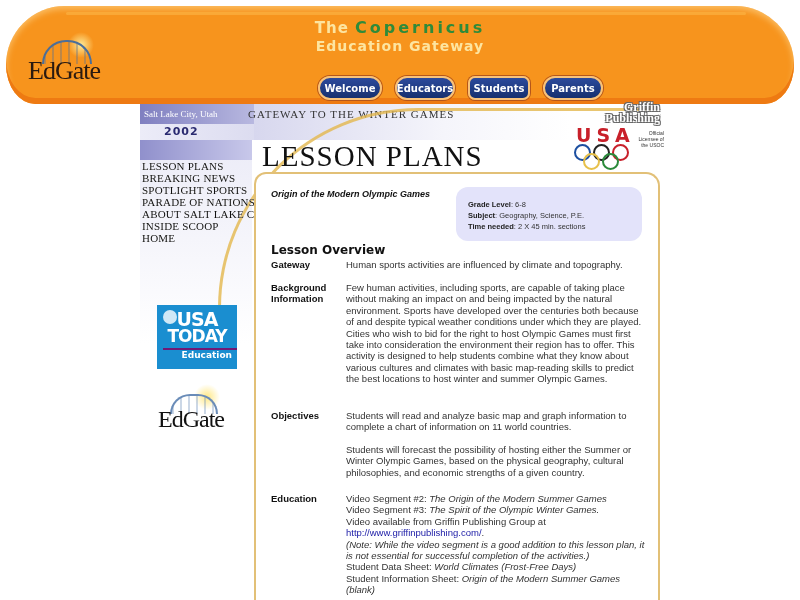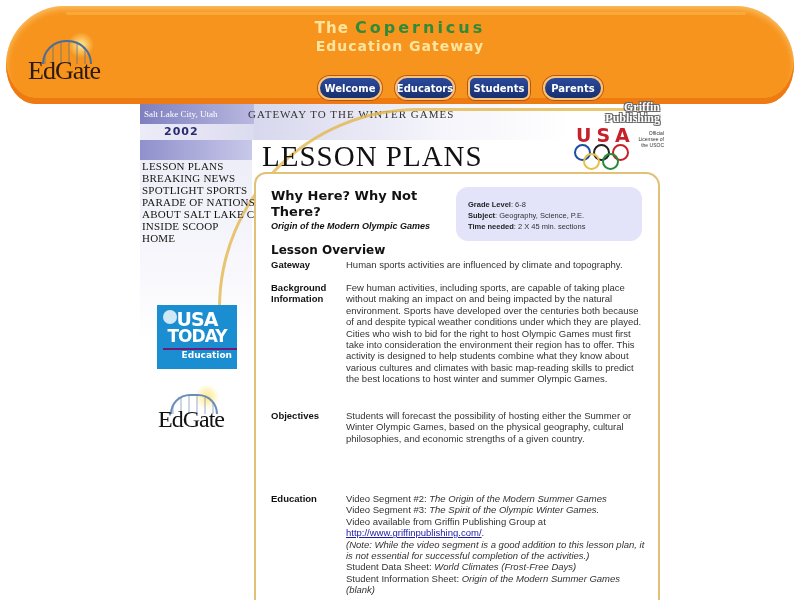--- a/index.html
+++ b/index.html
@@ -159,21 +159,21 @@
     .info-box b { color: #222; }
 
     .overview-heading {
       position: absolute; left: 271px; top: 243px;
       font-family: "DejaVu Sans", sans-serif; font-weight: bold; font-size: 12px; color: #111;
     }
     .section { position: absolute; left: 271px; width: 380px; font-size: 9.5px; line-height: 11.4px; color: #333; }
     .section .label { position: absolute; left: 0; top: 0; width: 70px; font-weight: bold; color: #111; }
     .section .body { position: absolute; left: 75px; top: 0; width: 300px; }
     .section .body p { margin-bottom: 11px; }
-    .section .body a { color: #1a1aa6; text-decoration: underline; cursor: pointer; }
+    .section .body a { color: #1a1aa6; cursor: pointer; }
   </style>
 </head>
 <body>
 
 <div class="banner">
   <div class="banner-top-line"></div>
 </div>
 
 <div class="edgate-logo">
   <div class="sun"></div>
@@ -238,21 +238,20 @@
 
 <div class="edgate-small">
   <div class="sun"></div>
   <div class="globe"></div>
   <div class="word">EdGate</div>
 </div>
 
 <div class="content-panel"></div>
 
 <div class="title-block">
-  <div class="lesson-title">Why Here? Why Not There?</div>
   <div class="lesson-subtitle">Origin of the Modern Olympic Games</div>
 </div>
 
 <div class="info-box">
   <div><b>Grade Level</b><span>: 6-8</span></div>
   <div><b>Subject</b><span>: Geography, Science, P.E.</span></div>
   <div><b>Time needed</b><span>: 2 X 45 min. sections</span></div>
 </div>
 
 <div class="overview-heading">Lesson Overview</div>
@@ -263,20 +262,21 @@
 </div>
 
 <div class="section" style="top:282px;">
   <div class="label">Background Information</div>
   <div class="body">Few human activities, including sports, are capable of taking place without making an impact on and being impacted by the natural environment. Sports have developed over the centuries both because of and despite typical weather conditions under which they are played. Cities who wish to bid for the right to host Olympic Games must first take into consideration the environment their region has to offer. This activity is designed to help students combine what they know about various cultures and climates with basic map-reading skills to predict the best locations to host winter and summer Olympic Games.</div>
 </div>
 
 <div class="section" style="top:410px;">
   <div class="label">Objectives</div>
   <div class="body">
+    <p>Students will read and analyze basic map and graph information to complete a chart of information on 11 world countries.</p>
     <p>Students will forecast the possibility of hosting either the Summer or Winter Olympic Games, based on the physical geography, cultural philosophies, and economic strengths of a given country.</p>
   </div>
 </div>
 
 <div class="section" style="top:493px;">
   <div class="label">Education</div>
   <div class="body">
     <div><span>Video Segment #2: </span><i>The Origin of the Modern Summer Games</i></div>
     <div><span>Video Segment #3: </span><i>The Spirit of the Olympic Winter Games.</i></div>
     <div>Video available from Griffin Publishing Group at</div>

